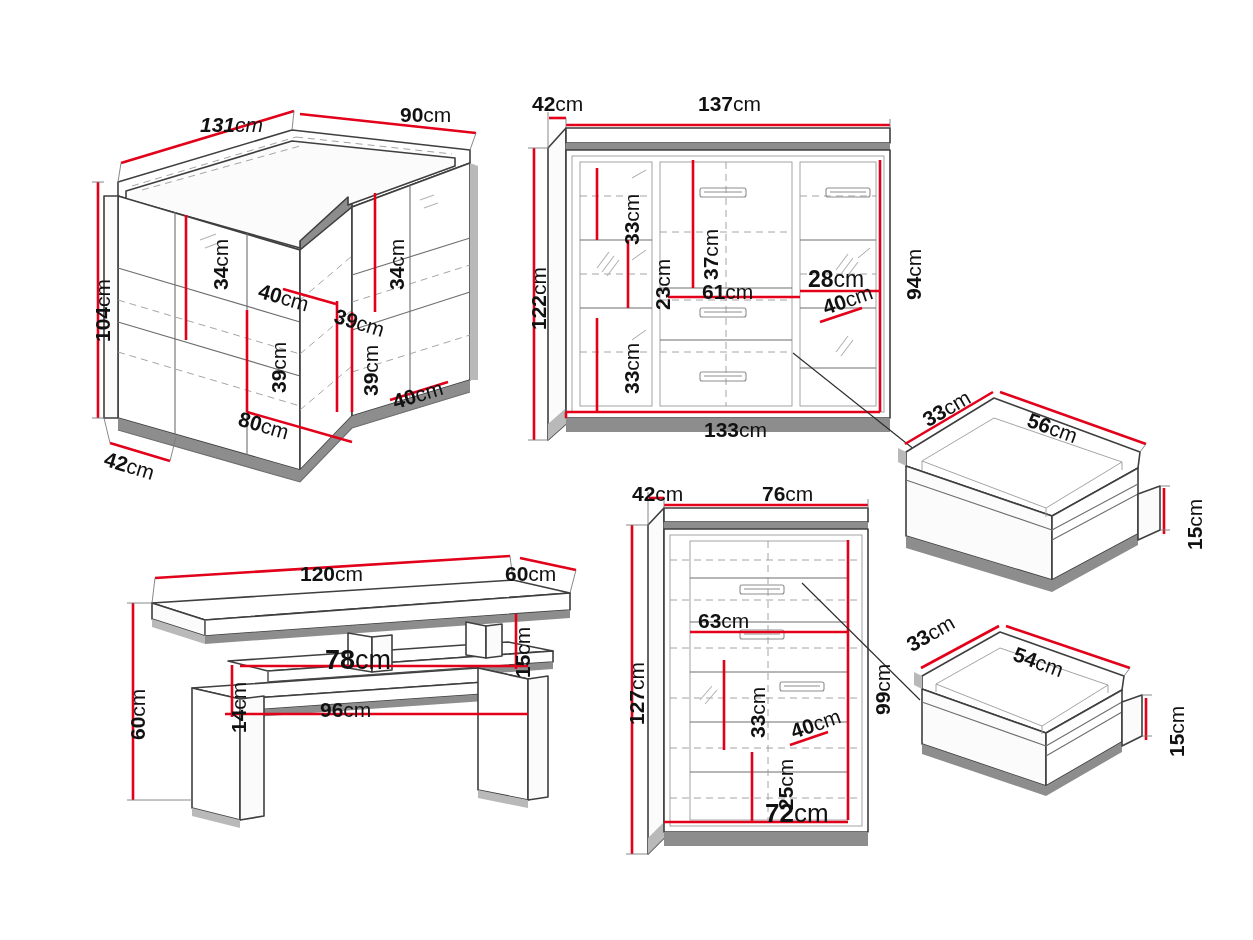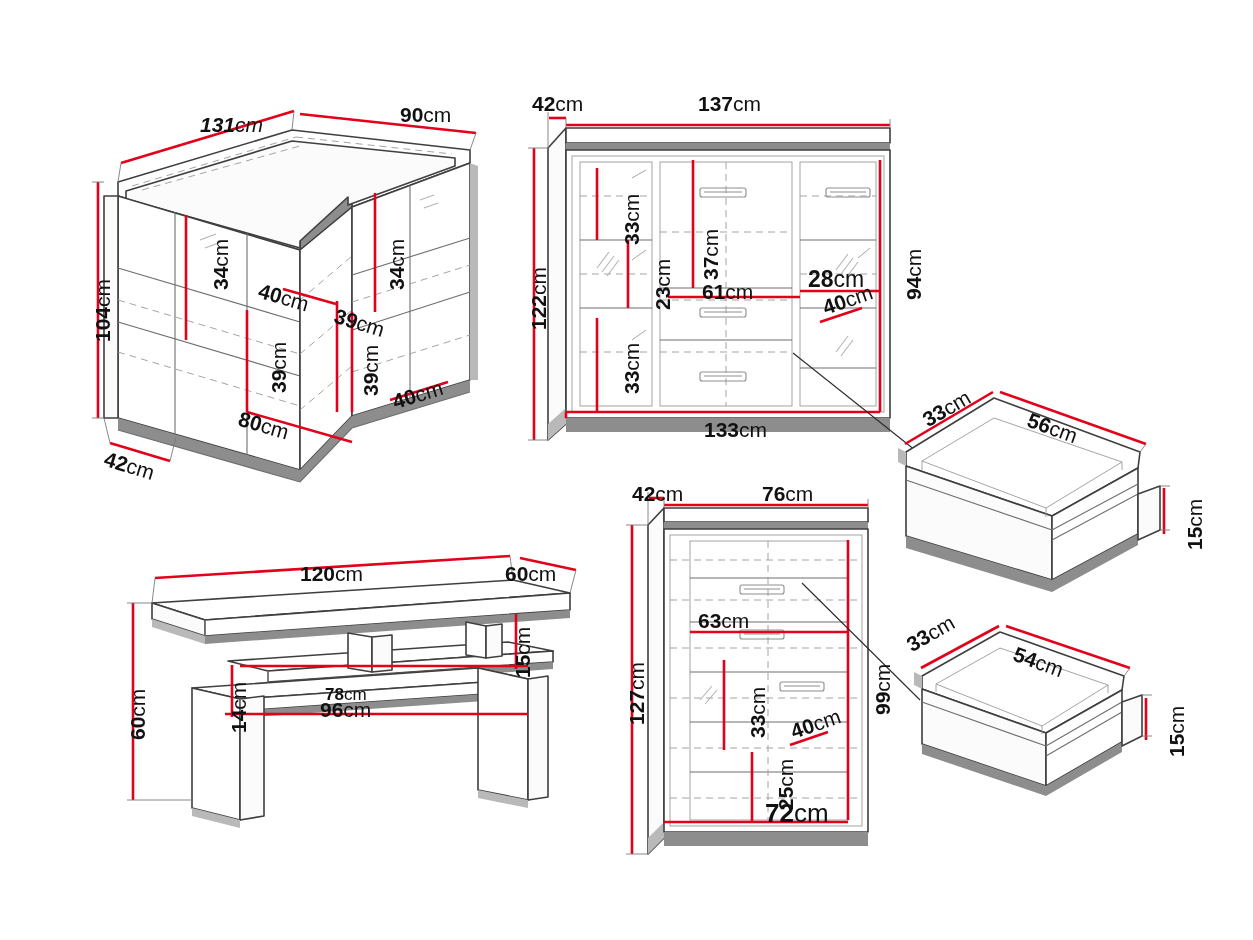--- a/index.html
+++ b/index.html
@@ -349,21 +349,21 @@
   <div class="lbl rot90" style="left:872px;top:715px;font-size:21px;transform:rotate(-90deg);"><span class="n">99</span><span class="u">cm</span></div>
   <div class="lbl rot90" style="left:747px;top:738px;font-size:21px;transform:rotate(-90deg);"><span class="n">33</span><span class="u">cm</span></div>
   <div class="lbl" style="left:788px;top:722px;font-size:21px;transform:rotate(-19deg);transform-origin:0 0;"><span class="n">40</span><span class="u">cm</span></div>
   <div class="lbl rot90" style="left:775px;top:810px;font-size:21px;transform:rotate(-90deg);"><span class="n">25</span><span class="u">cm</span></div>
   <div class="lbl" style="left:765px;top:800px;font-size:26px;"><span class="n">72</span><span class="u">cm</span></div>
 
   <div class="lbl" style="left:300px;top:563px;font-size:21px;"><span class="n">120</span><span class="u">cm</span></div>
   <div class="lbl" style="left:505px;top:563px;font-size:21px;"><span class="n">60</span><span class="u">cm</span></div>
   <div class="lbl rot90" style="left:127px;top:740px;font-size:21px;transform:rotate(-90deg);"><span class="n">60</span><span class="u">cm</span></div>
   <div class="lbl rot90" style="left:512px;top:678px;font-size:21px;transform:rotate(-90deg);"><span class="n">15</span><span class="u">cm</span></div>
-  <div class="lbl" style="left:325px;top:647px;font-size:17px;margin-top:39px;"><span class="n">78</span><span class="u">cm</span></div>
+  <div class="lbl" style="left:325px;top:647px;font-size:27px;"><span class="n">78</span><span class="u">cm</span></div>
   <div class="lbl rot90" style="left:228px;top:733px;font-size:21px;transform:rotate(-90deg);"><span class="n">14</span><span class="u">cm</span></div>
   <div class="lbl" style="left:320px;top:699px;font-size:21px;"><span class="n">96</span><span class="u">cm</span></div>
 
   <div class="lbl" style="left:919px;top:412px;font-size:21px;transform:rotate(-30deg);transform-origin:0 0;"><span class="n">33</span><span class="u">cm</span></div>
   <div class="lbl" style="left:1032px;top:409px;font-size:21px;transform:rotate(20deg);transform-origin:0 0;"><span class="n">56</span><span class="u">cm</span></div>
   <div class="lbl rot90" style="left:1184px;top:550px;font-size:21px;transform:rotate(-90deg);"><span class="n">15</span><span class="u">cm</span></div>
 
   <div class="lbl" style="left:903px;top:637px;font-size:21px;transform:rotate(-30deg);transform-origin:0 0;"><span class="n">33</span><span class="u">cm</span></div>
   <div class="lbl" style="left:1018px;top:643px;font-size:21px;transform:rotate(20deg);transform-origin:0 0;"><span class="n">54</span><span class="u">cm</span></div>
   <div class="lbl rot90" style="left:1166px;top:757px;font-size:21px;transform:rotate(-90deg);"><span class="n">15</span><span class="u">cm</span></div>

